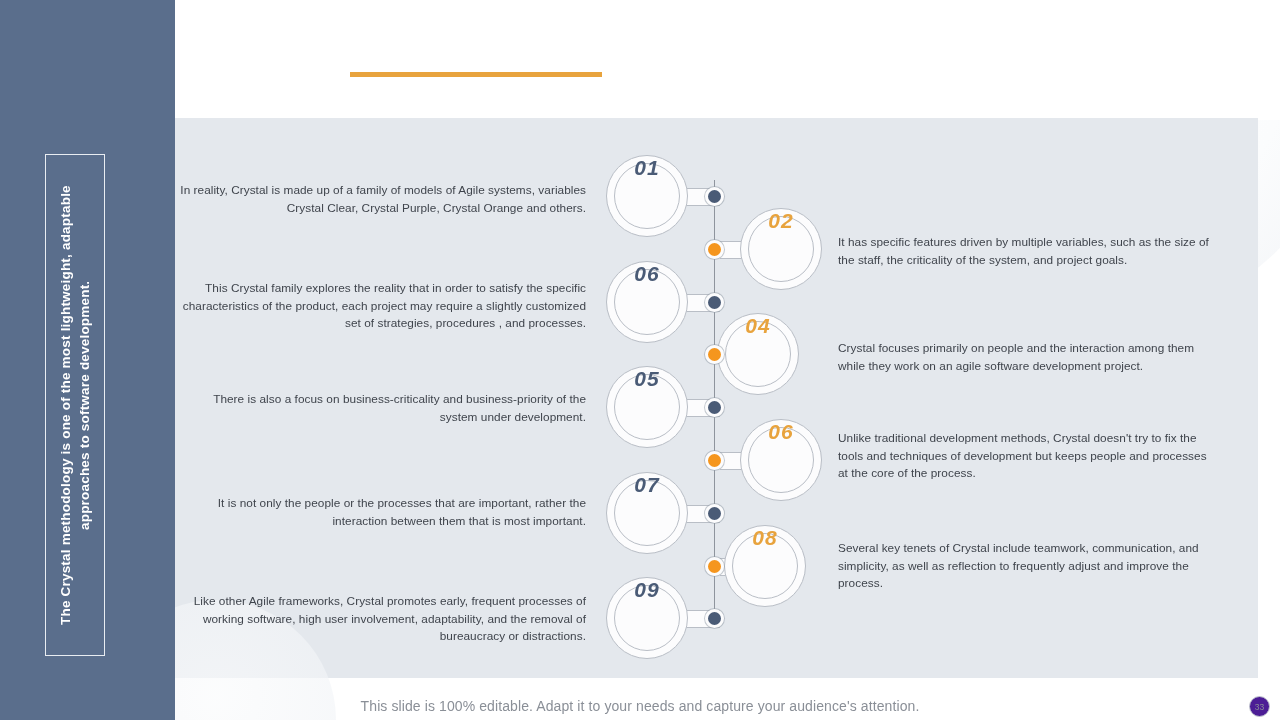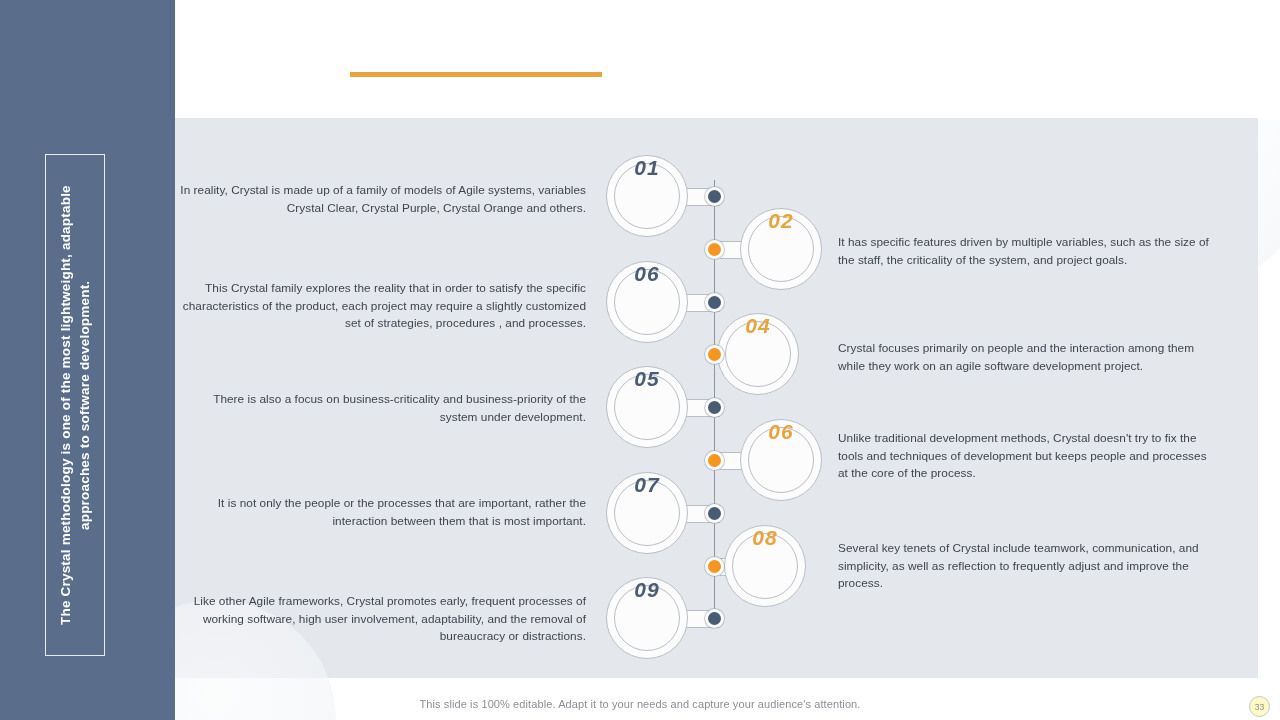--- a/index.html
+++ b/index.html
@@ -99,26 +99,26 @@
   
   .para{
     position:absolute;font-size:11.8px;line-height:17.5px;color:#3f444c;letter-spacing:.05px;
   }
   .para.left{text-align:right;width:412px;left:174px;}
   .para.right{text-align:left;width:380px;left:838px;}
 
   
   .footer-note{
     position:absolute;left:0;right:0;top:698px;text-align:center;
-    font-size:11px;color:#8a8f97;letter-spacing:.1px;
+    font-size:14px;color:#8a8f97;letter-spacing:.1px;
   }
   .page-num{
     position:absolute;right:10px;top:696px;width:19px;height:19px;border-radius:50%;
     border:1px solid #c3c8d0;color:#8a8f97;font-size:8.5px;
-    display:flex;align-items:center;justify-content:center;background:#fef9c3;
+    display:flex;align-items:center;justify-content:center;background:#4c1d95;
   }
 </style>
 </head>
 <body>
 
 <div class="slide">
 
   <div class="deco-circle"></div>
 
   <div class="header">

